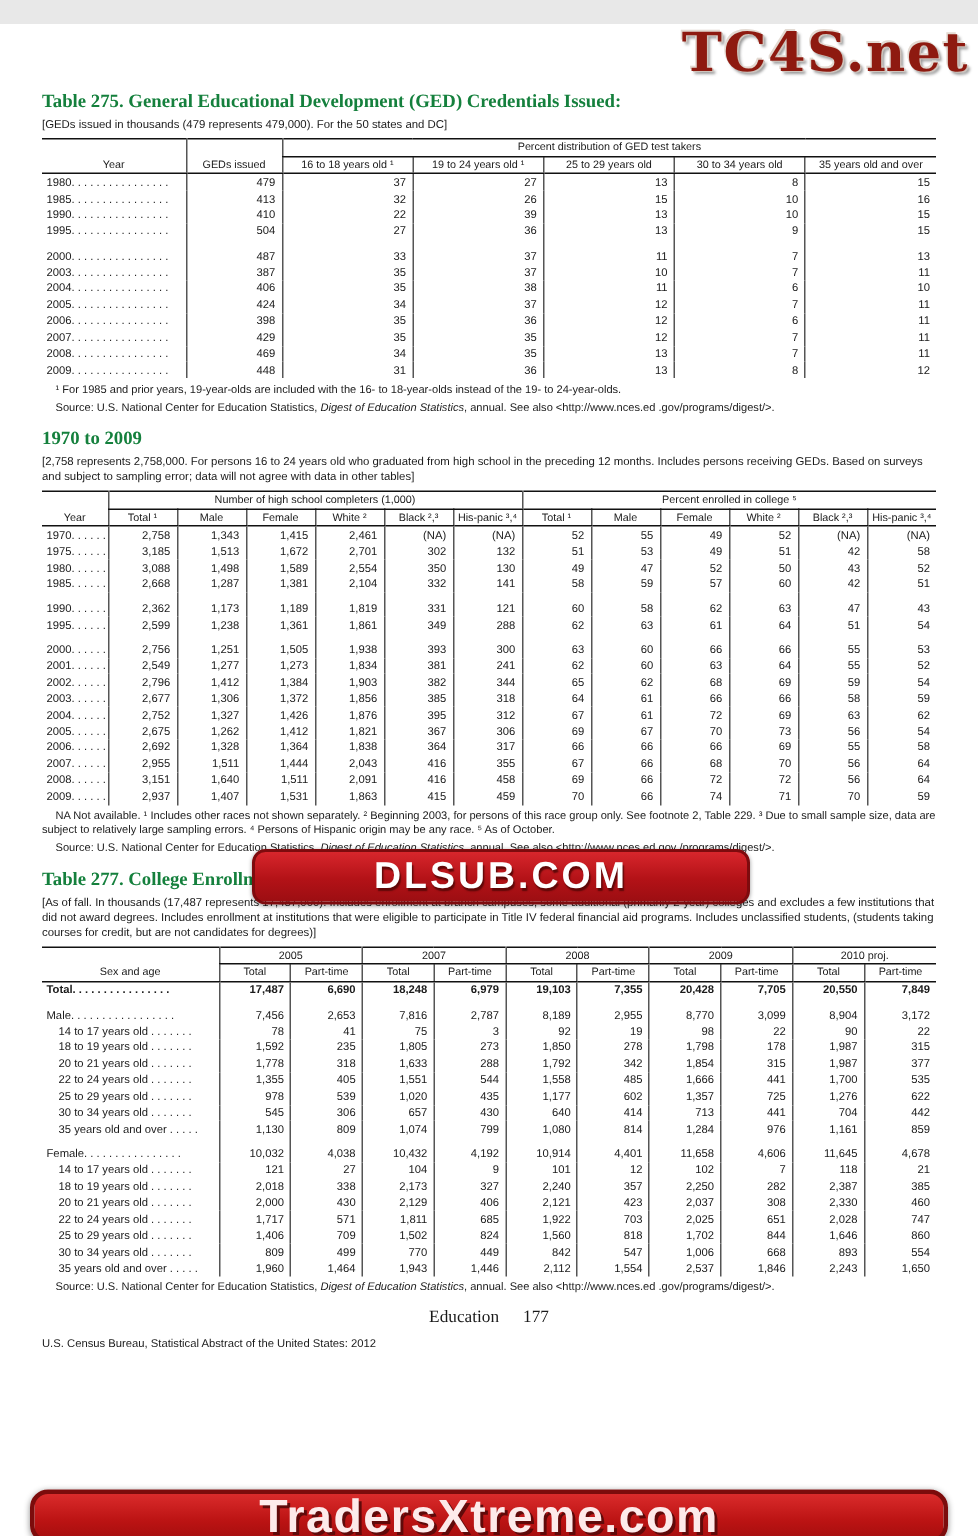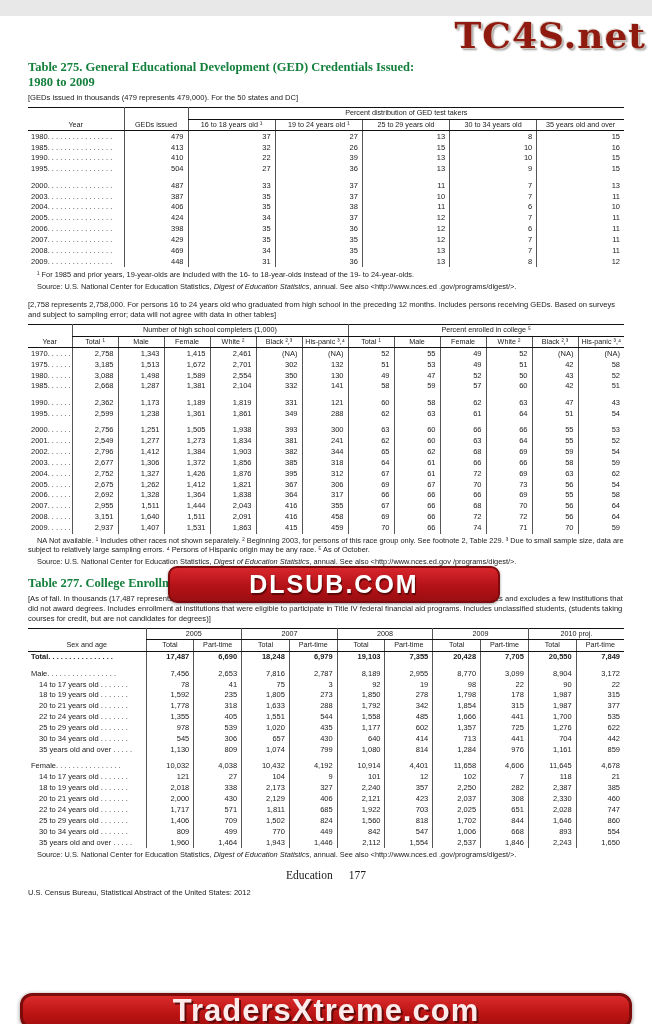--- a/index.html
+++ b/index.html
@@ -57,21 +57,20 @@
 </head>
 <body>
 
 <div class="page">
 
   <div class="wm-top">TC4S.net</div>
 
   <section>
     <div class="tbl-title">
       <div>Table 275. General Educational Development (GED) Credentials Issued:</div>
-      <div>1980 to 2009</div>
     </div>
     <div class="tbl-note">[GEDs issued in thousands (479 represents 479,000). For the 50 states and DC]</div>
 
     <table class="t">
       <colgroup>
         <col style="width:96px">
           <col style="width:64px">
           <col>
           <col>
           <col>
@@ -205,20 +204,21 @@
     </table>
 
     <div class="fnote">¹ For 1985 and prior years, 19-year-olds are included with the 16- to 18-year-olds instead of the 19- to 24-year-olds.</div>
     <div class="src">
       <span>Source: U.S. National Center for Education Statistics, </span><span class="it">Digest of Education Statistics</span><span>, annual. See also &lt;http://www.nces.ed .gov/programs/digest/&gt;.</span>
     </div>
   </section>
 
   <section>
     <div class="tbl-title">
+      <div>1970 to 2009</div>
     </div>
     <div class="tbl-note">[2,758 represents 2,758,000. For persons 16 to 24 years old who graduated from high school in the  preceding 12 months. Includes persons receiving GEDs. Based on surveys and subject to sampling error; data will not agree with data in other tables]</div>
 
     <table class="t">
       <colgroup>
         <col style="width:44px">
           <col>
           <col>
           <col>
           <col>

